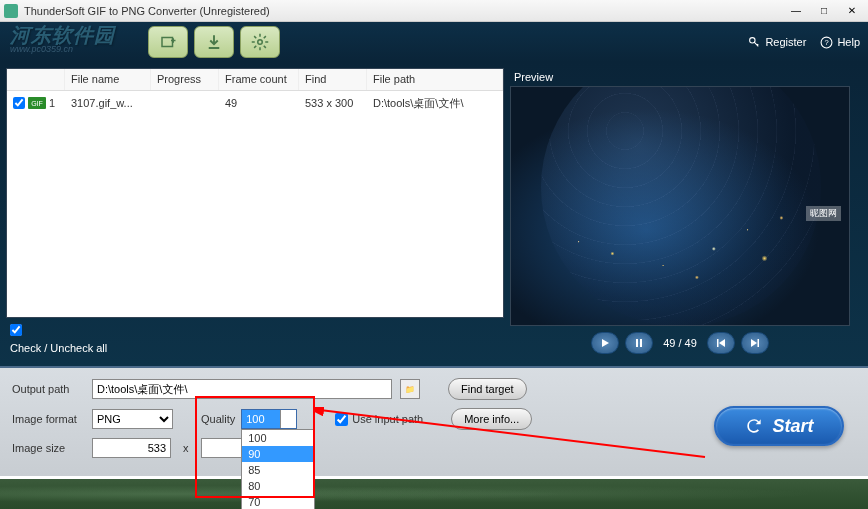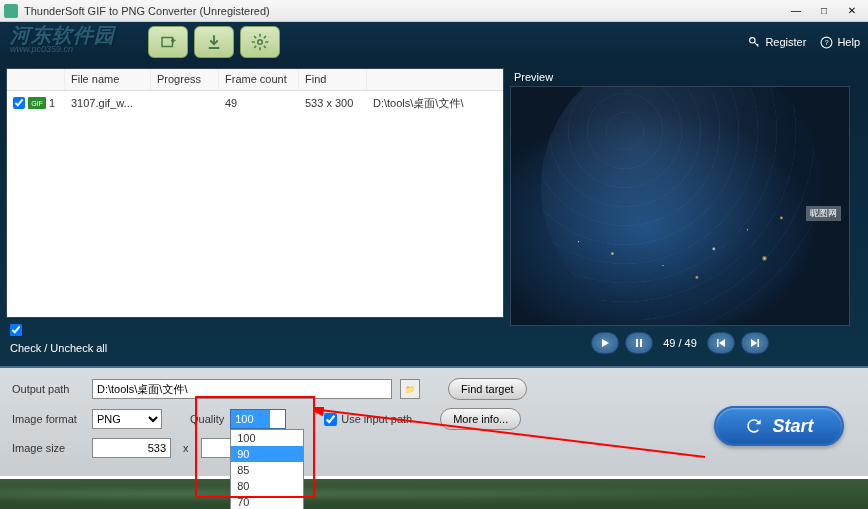--- a/index.html
+++ b/index.html
@@ -51,21 +51,21 @@
     .preview-wm { position: absolute; right: 8px; top: 50%; background: rgba(255,255,255,0.3); color: #fff; font-size: 9px; padding: 1px 4px; }
     .player-controls { display: flex; align-items: center; gap: 6px; justify-content: center; padding: 6px 0; }
     .play-btn { width: 28px; height: 22px; background: radial-gradient(ellipse at center, #5a8ab8, #2a5a88); border-radius: 11px; display: flex; align-items: center; justify-content: center; cursor: pointer; border: 1px solid #1a4a78; }
     .play-btn svg { width: 10px; height: 10px; fill: #fff; }
     .frame-counter { color: #fff; font-size: 11px; margin: 0 4px; }
     .bottom-panel { background: linear-gradient(to bottom, #d8dde2, #c8cdd2); padding: 10px 12px; height: 110px; position: relative; border-top: 2px solid #4a6a8a; }
     .row { display: flex; align-items: center; gap: 8px; margin-bottom: 8px; font-size: 11px; color: #333; }
     .row-label { width: 72px; }
     .path-input { width: 300px; height: 20px; border: 1px solid #888; background: #fff; padding: 0 4px; font-size: 11px; }
     .browse-btn { width: 20px; height: 20px; border: 1px solid #888; background: #eee; font-size: 8px; cursor: pointer; }
-    .format-select { width: 70px; height: 20px; border: 1px solid #888; font-size: 11px; background: #fff; }
+    .format-select { width: 81px; height: 20px; border: 1px solid #888; font-size: 11px; background: #fff; }
     .quality-box { display: flex; align-items: center; gap: 6px; margin-left: 20px; position: relative; }
     .quality-select { width: 56px; height: 20px; border: 1px solid #3a6aaa; font-size: 11px; background: #3399ff; color: #fff; position: relative; display: flex; align-items: center; }
     .quality-val { background: #3399ff; padding: 0 4px; flex: 1; }
     .quality-arrow { width: 16px; height: 18px; background: #fff; border-left: 1px solid #888; display: flex; align-items: center; justify-content: center; }
     .dropdown { position: absolute; top: 20px; left: 0; width: 74px; background: #fff; border: 1px solid #888; z-index: 10; }
     .dropdown-item { padding: 2px 6px; font-size: 11px; color: #333; cursor: pointer; }
     .dropdown-item.highlighted { background: #3399ff; color: #fff; }
     .size-input { width: 79px; height: 20px; border: 1px solid #888; text-align: right; padding: 0 4px; font-size: 11px; }
     .x-sep { margin: 0 4px; }
     .checkbox-item { display: flex; align-items: center; gap: 4px; margin-left: 30px; }
@@ -134,20 +134,21 @@
 
   <div class="main-area">
     <div class="left-panel">
       <div class="file-table">
         <div class="table-header">
           <div class="th th-check"></div>
           <div class="th th-name">File name</div>
           <div class="th th-prog">Progress</div>
           <div class="th th-frame">Frame count</div>
           <div class="th th-size">Find</div>
+          <div class="th th-path">File path</div>
         </div>
         <div class="table-row">
           <div class="td td-check">
             <input type="checkbox" checked="" style="">
             <span class="gif-icon">GIF</span>
             <span>1</span>
           </div>
           <div class="td td-name">3107.gif_w...</div>
           <div class="td td-prog"></div>
           <div class="td td-frame">49</div>

